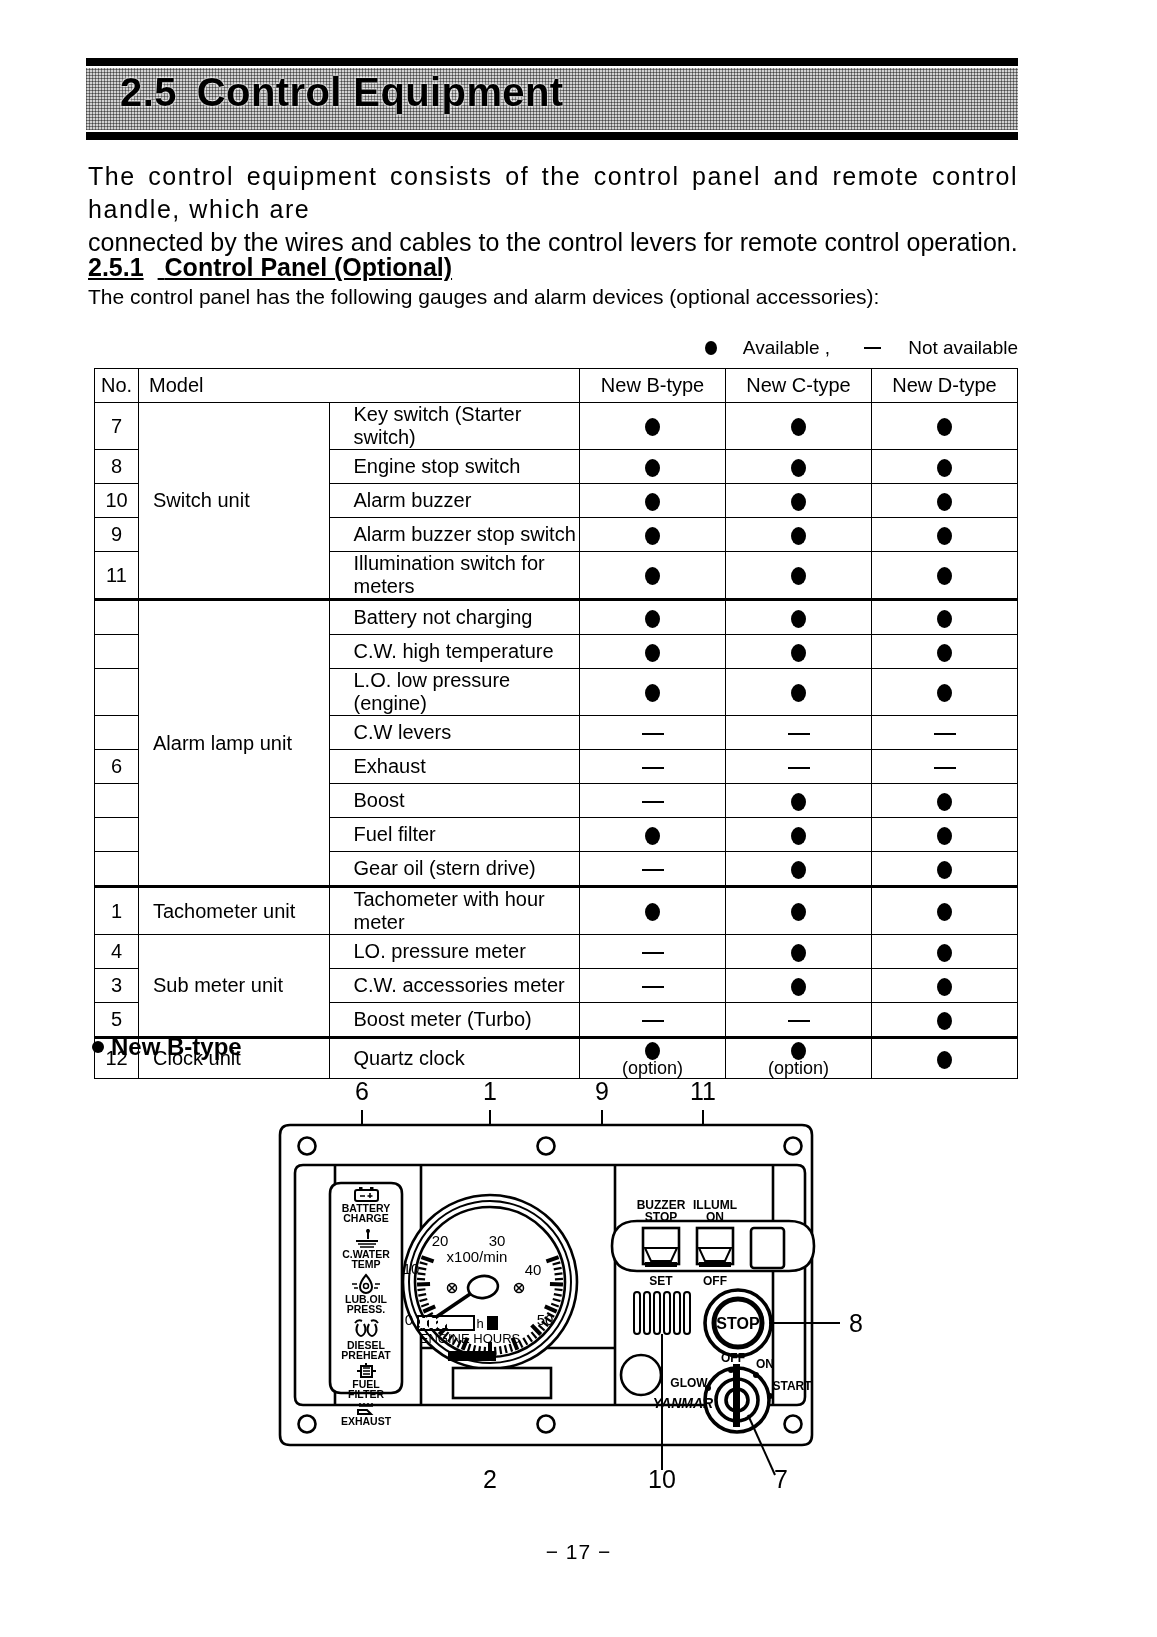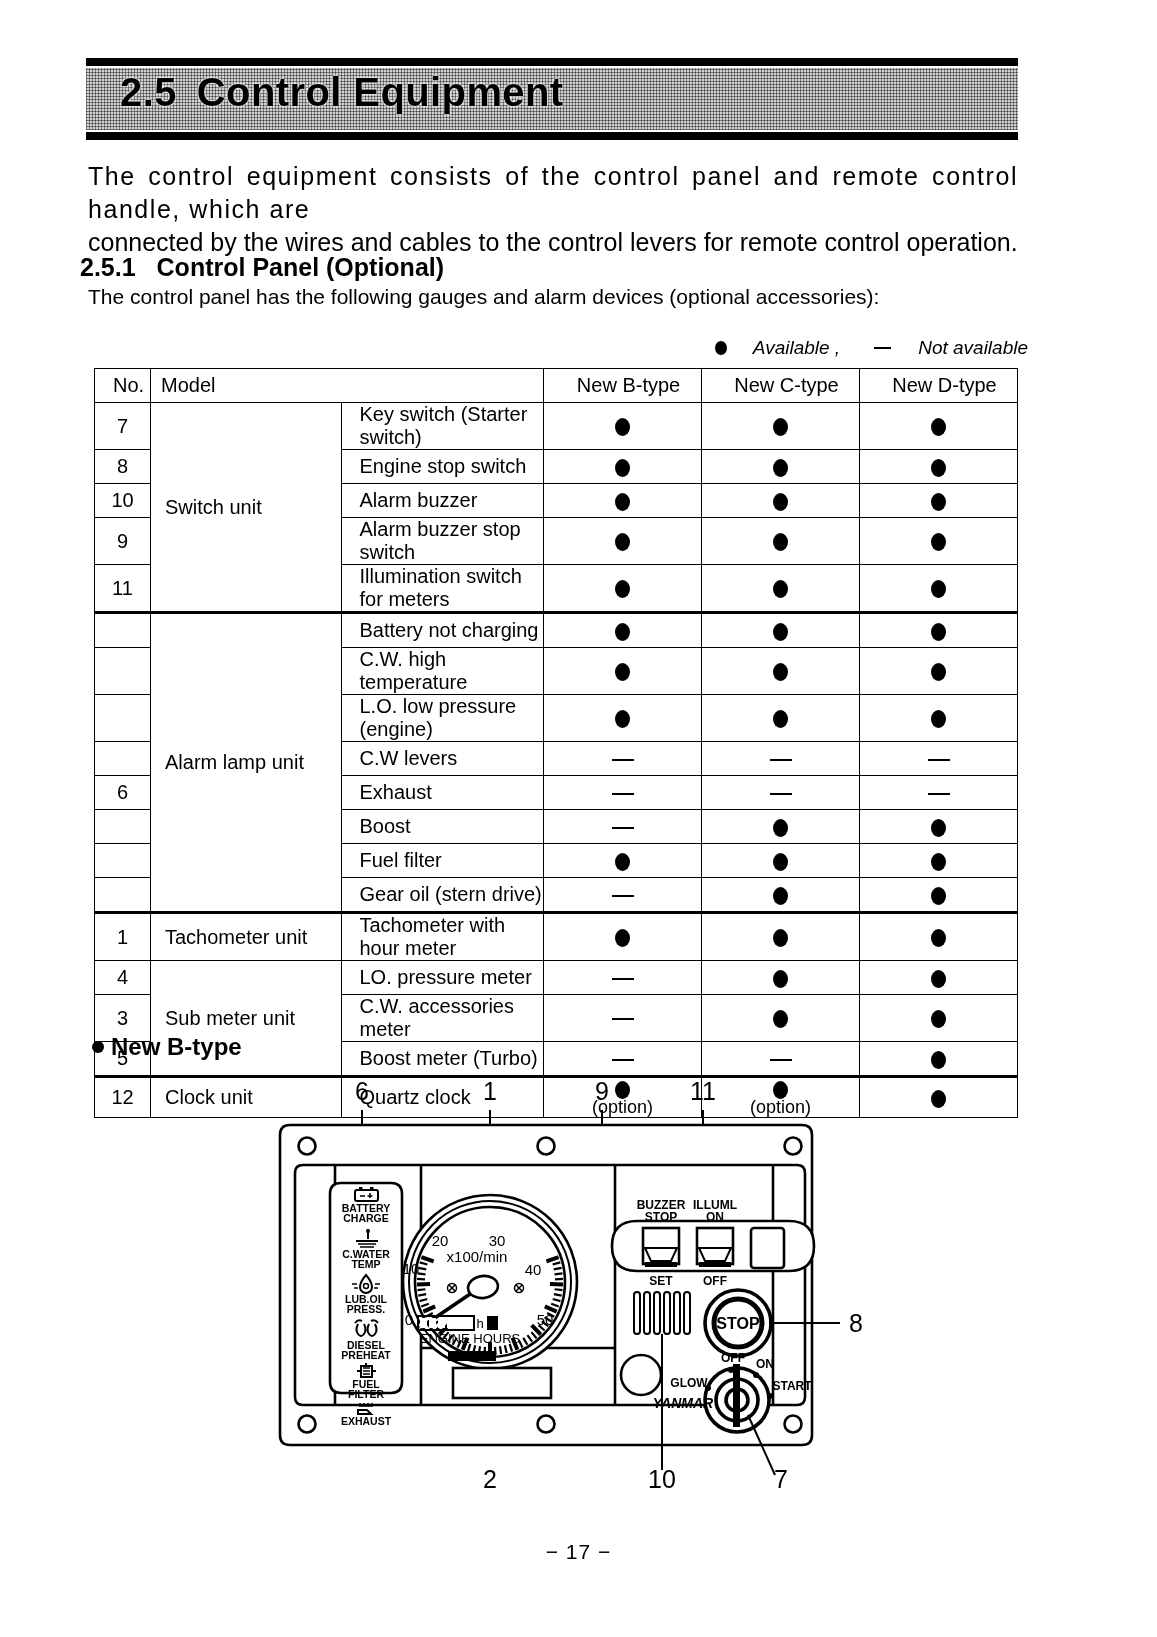--- a/index.html
+++ b/index.html
@@ -37,34 +37,34 @@
   
   .intro{
     position:absolute;left:88px;top:160px;width:930px;
     font-size:25px;line-height:33px;text-align:justify;
   }
   .intro span{display:block;}
   .intro .l1{letter-spacing:1.55px;}
 
   
   .subhead{
-    position:absolute;left:80px;top:253px;
-    font-size:25px;font-weight:bold;
+    position:absolute;left:88px;top:253px;
+    font-size:25px;font-weight:bold;text-decoration:underline;
   }
   .subhead .n{margin-right:14px;}
   .subline{
     position:absolute;left:88px;top:285px;
     font-size:21px;
     text-align:center;
   }
 
   
   .legend{
-    position:absolute;right:129px;top:337px;
-    font-size:19px;display:flex;align-items:center;gap:22px;white-space:nowrap;font-style:italic;
+    position:absolute;right:139px;top:337px;
+    font-size:19px;display:flex;align-items:center;gap:22px;white-space:nowrap;
   }
   .legend .dotg{
     display:inline-block;width:12px;height:14px;border-radius:50%;
     background:#000;margin-right:4px;vertical-align:middle;
   }
   .legend .dashg{
     display:inline-block;width:17px;height:2px;background:#000;
     margin:0 5px 0 12px;vertical-align:middle;
   }
 
@@ -73,23 +73,23 @@
     position:absolute;left:94px;top:368px;width:924px;
     border-collapse:collapse;table-layout:fixed;
     font-size:20px;
   }
   .tbl td,.tbl th{
     border:1.6px solid #000;padding:0;font-weight:normal;
     height:33px;vertical-align:middle;
   }
   .tbl .c-no{width:43px;text-align:center;}
   .tbl .c-unit{width:180px;padding-left:14px;}
-  .tbl .c-item{padding-left:18px;margin-left:7px;}
+  .tbl .c-item{padding-left:24px;margin-left:7px;}
   .tbl .c-typ{width:145px;text-align:center;}
-  .tbl thead td{height:33px;padding-left:12px;}
+  .tbl thead td{height:33px;}
   .tbl .hd-model{padding-left:10px;}
   .dot{
     display:inline-block;width:15px;height:18px;border-radius:50%;
     background:#000;vertical-align:middle;
   }
   .dash{
     display:inline-block;width:22px;height:2.4px;background:#000;
     vertical-align:middle;
   }
   .opt{font-size:18px;line-height:19px;display:block;margin-top:-1px;}

